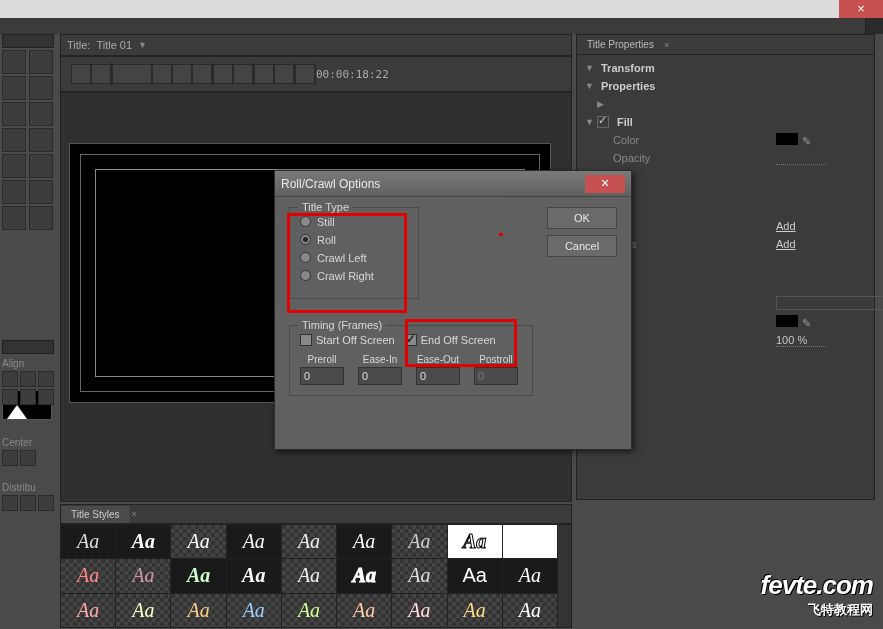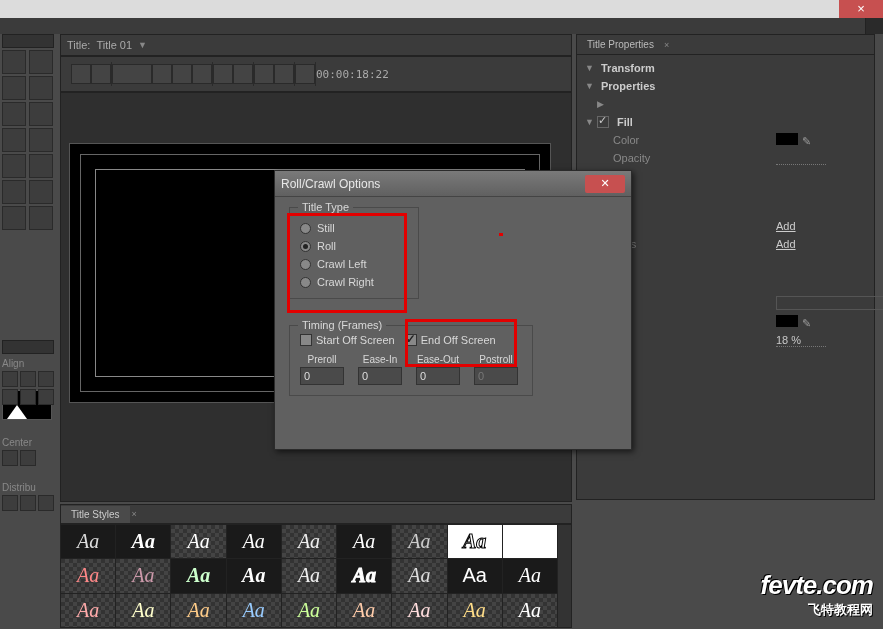--- a/index.html
+++ b/index.html
@@ -76,21 +76,21 @@
   
   .dialog { position: absolute; top: 170px; left: 274px; width: 358px; height: 280px; background: #606060; border: 1px solid #2b2b2b; box-shadow: 2px 2px 6px rgba(0,0,0,0.6); }
   .dlg-titlebar { height: 26px; background: linear-gradient(#7a7a7a,#606060); display: flex; align-items: center; padding: 0 6px; border-bottom: 1px solid #444; }
   .dlg-title { color: #e8e8e8; font-size: 12px; flex: 1; }
   .dlg-close { width: 40px; height: 18px; background: #c75050; border-radius: 2px; color: #fff; text-align: center; font-size: 11px; line-height: 17px; cursor: pointer; }
 
   .dlg-body { position: relative; padding: 10px 14px; }
   .fieldset { border: 1px solid #4a4a4a; padding: 8px 10px 10px 10px; margin-bottom: 26px; position: relative; }
   .fieldset-legend { position: absolute; top: -7px; left: 8px; background: #606060; padding: 0 4px; color: #d8d8d8; font-size: 11px; }
 
-  .radio-row { display: flex; align-items: flex-end; height: 18px; gap: 6px; }
+  .radio-row { display: flex; align-items: flex-start; height: 18px; gap: 6px; }
   .radio { width: 11px; height: 11px; border: 1px solid #333; border-radius: 50%; background: #888; position: relative; }
   .radio.selected::after { content: ""; position: absolute; top: 2px; left: 2px; width: 5px; height: 5px; border-radius: 50%; background: #222; }
   .radio-label { color: #d8d8d8; }
 
   .timing-top { display: flex; align-items: center; gap: 10px; margin-bottom: 8px; }
   .cb { width: 12px; height: 12px; border: 1px solid #333; background: #888; position: relative; }
   .cb.checked::after { content: "✓"; position: absolute; top: -3px; left: 0; color: #222; font-size: 12px; font-weight: bold; }
   .cb-label { color: #d8d8d8; }
 
   .timing-inputs { display: flex; gap: 14px; }
@@ -287,31 +287,35 @@
     <div class="prop-row" style="padding-left:24px">
         <span class="prop-label"></span>
         <span class="prop-val"><span class="opacity-dd"></span></span>
       </div>
     <div class="prop-row" style="padding-left:24px">
         <span class="prop-label"></span>
         <span class="prop-val"><span class="color-sw"></span><span class="eyedrop">✎</span></span>
       </div>
     <div class="prop-row" style="padding-left:24px">
         <span class="prop-label"></span>
-        <span class="prop-val"><span class="dotted">18 %</span></span>
+        <span class="prop-val"><span class="dotted">100 %</span></span>
       </div>
   </div>
 </div>
 
 <div class="dialog">
   <div class="dlg-titlebar">
     <span class="dlg-title">Roll/Crawl Options</span>
     <span class="dlg-close">✕</span>
   </div>
 
+  <div class="dlg-btns">
+    <div class="dlg-btn">OK</div>
+    <div class="dlg-btn">Cancel</div>
+  </div>
 
   <div class="dlg-body">
     <div class="fieldset" style="width:130px">
       <span class="fieldset-legend">Title Type</span>
       <div class="radio-row">
           <span class="radio"></span>
           <span class="radio-label">Still</span>
         </div>
       <div class="radio-row">
           <span class="radio selected"></span>

